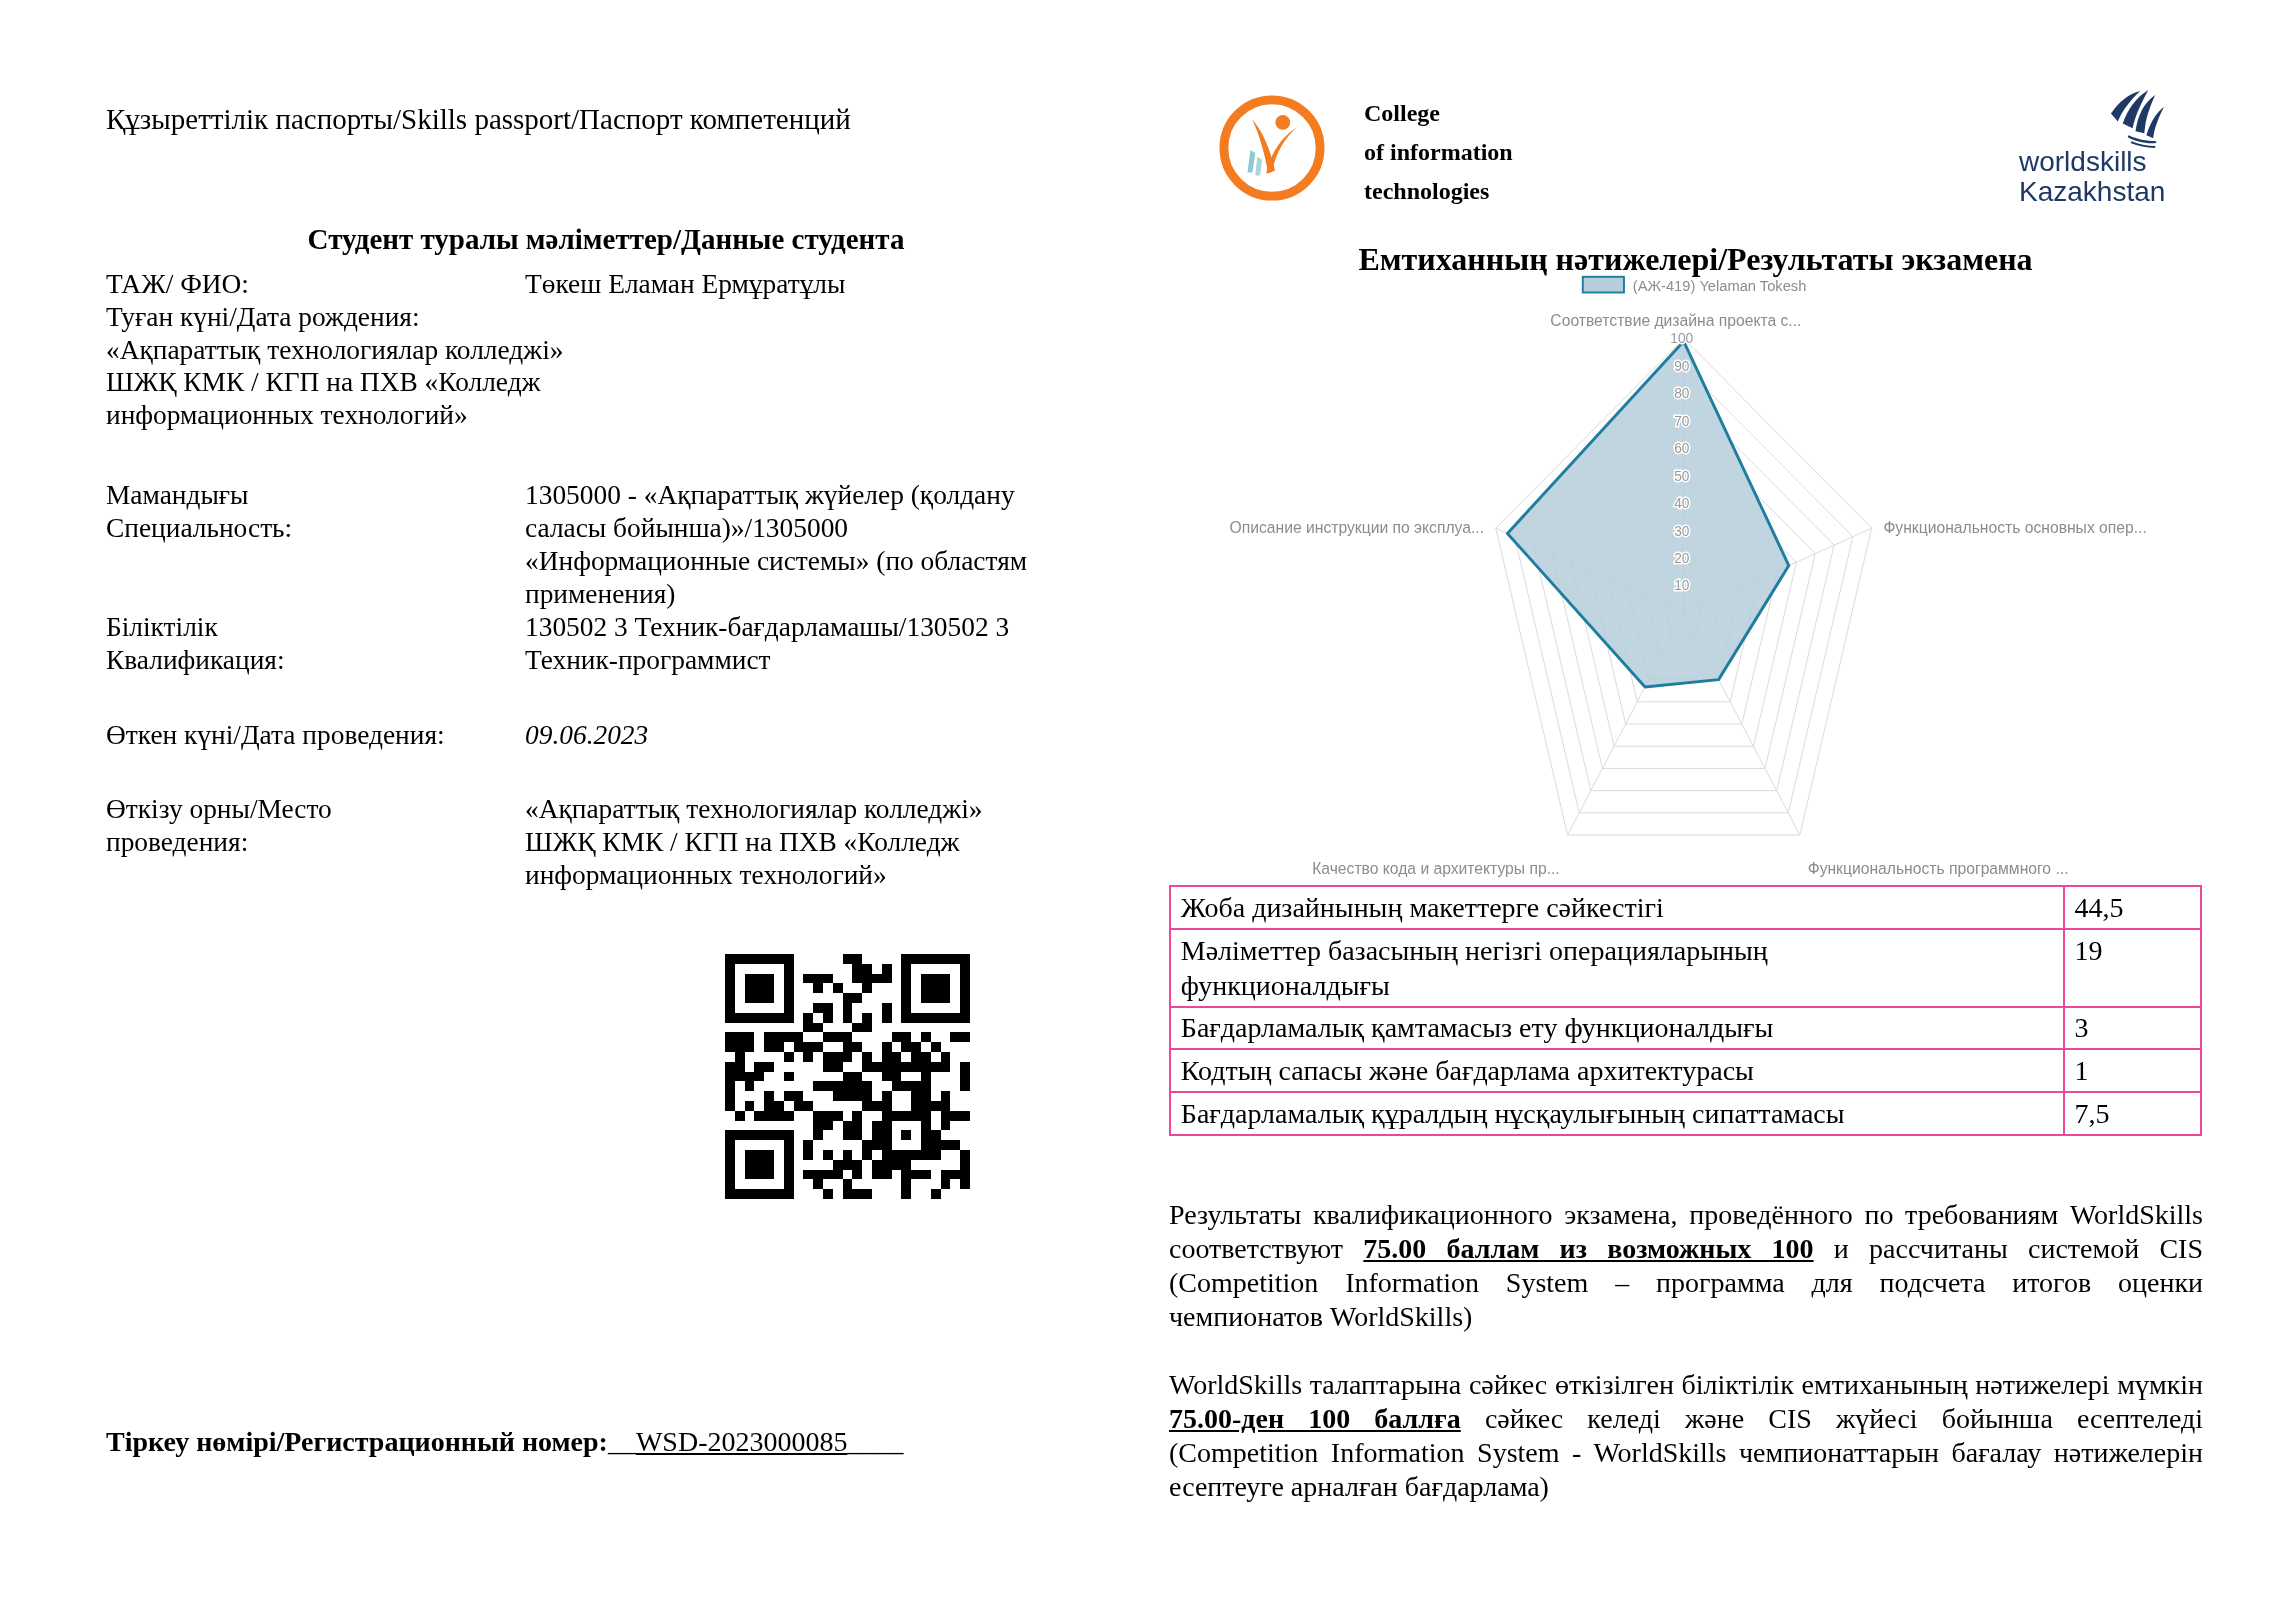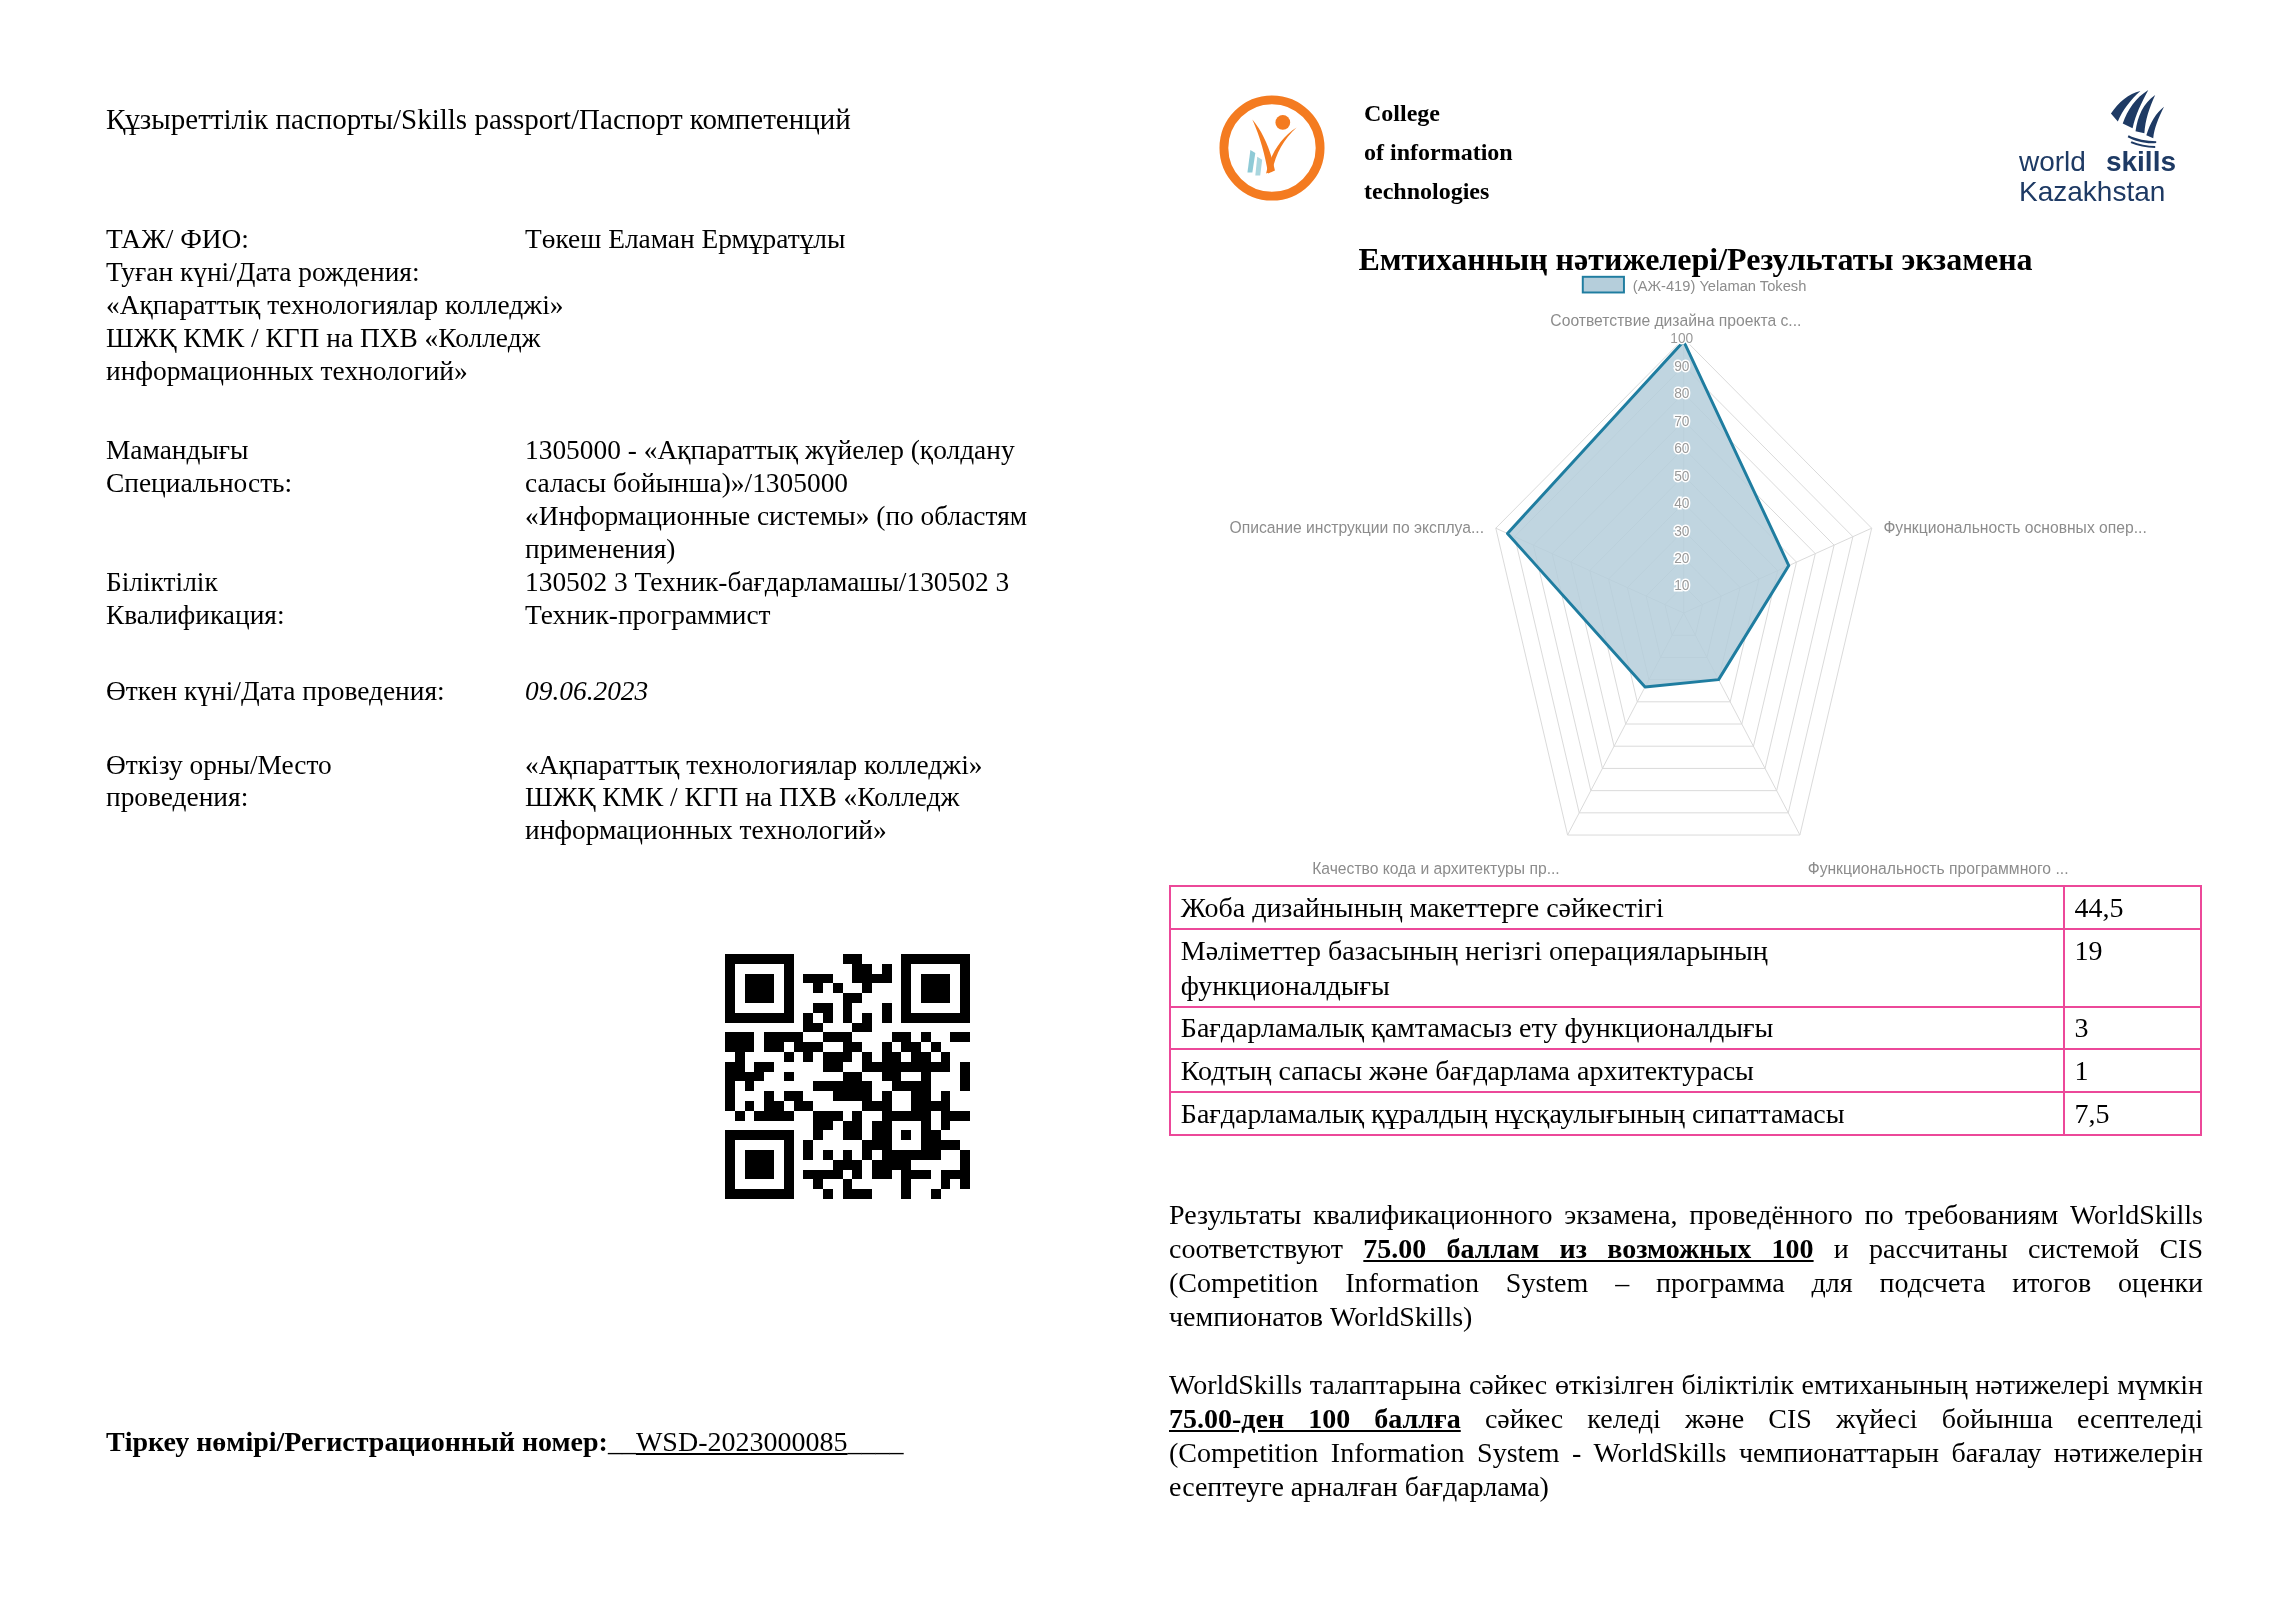--- a/index.html
+++ b/index.html
@@ -20,21 +20,21 @@
   .s-value{width:515px;white-space:pre-line;}
   .s-value.it{font-style:italic;}
   .reg-line{left:106px;top:1426px;font-size:28px;}
   .reg-label{font-weight:bold;}
   .reg-number{text-decoration:underline;}
   
   .college-logo{left:1218px;top:94px;}
   .college-text{left:1364px;top:94px;font-weight:bold;font-size:24px;line-height:39px;white-space:pre-line;}
   .ws-logo-icon{left:2105px;top:88px;}
   .ws-wordmark{left:2019px;top:147px;font-family:"Liberation Sans",sans-serif;font-size:28px;line-height:30px;}
-  .ws-wordmark .w2{font-weight:bold;margin-left:20px;}
+  .ws-wordmark .w2{font-weight:normal;}
   
   .exam-title{left:1176px;top:241px;width:1039px;text-align:center;font-weight:bold;font-size:32px;}
   .radar-wrap{left:1176px;top:265px;}
   text.tick{font-family:"Liberation Sans",sans-serif;font-size:14px;fill:#999999;paint-order:stroke;stroke:#ffffff;stroke-width:3px;}
   text.axis-label{font-family:"Liberation Sans",sans-serif;font-size:16px;fill:#8c8c8c;}
   text.legend{font-family:"Liberation Sans",sans-serif;font-size:15px;fill:#8c8c8c;}
   
   .results-table{left:1169px;top:885px;border-collapse:collapse;}
   .results-table td{border:2px solid #ec4899;font-size:28px;line-height:1.25;padding:2.9px 9.8px;vertical-align:top;white-space:pre-line;}
   .results-table td.crit{width:872px;}
@@ -45,20 +45,21 @@
   .para2{left:1169px;top:1368px;}
   .b-u{font-weight:bold;text-decoration:underline;}
   .qr-wrap{left:725px;top:954px;}
 </style>
 </head>
 <body>
 
 <div class="abs doc-title">Құзыреттілік паспорты/Skills passport/Паспорт компетенций</div>
 
 <div class="abs student-block">
+  <div class="student-heading">Студент туралы мәліметтер/Данные студента</div>
   <div>
       <div class="s-row">
         <div class="s-label">ТАЖ/ ФИО:</div>
         <div class="s-value">Төкеш Еламан Ермұратұлы</div>
       </div>
       <div class="s-row">
         <div class="s-label">Туған күні/Дата рождения:</div>
       </div>
       <div class="s-row">
         <div class="s-value"> «Ақпараттық технологиялар колледжі»

